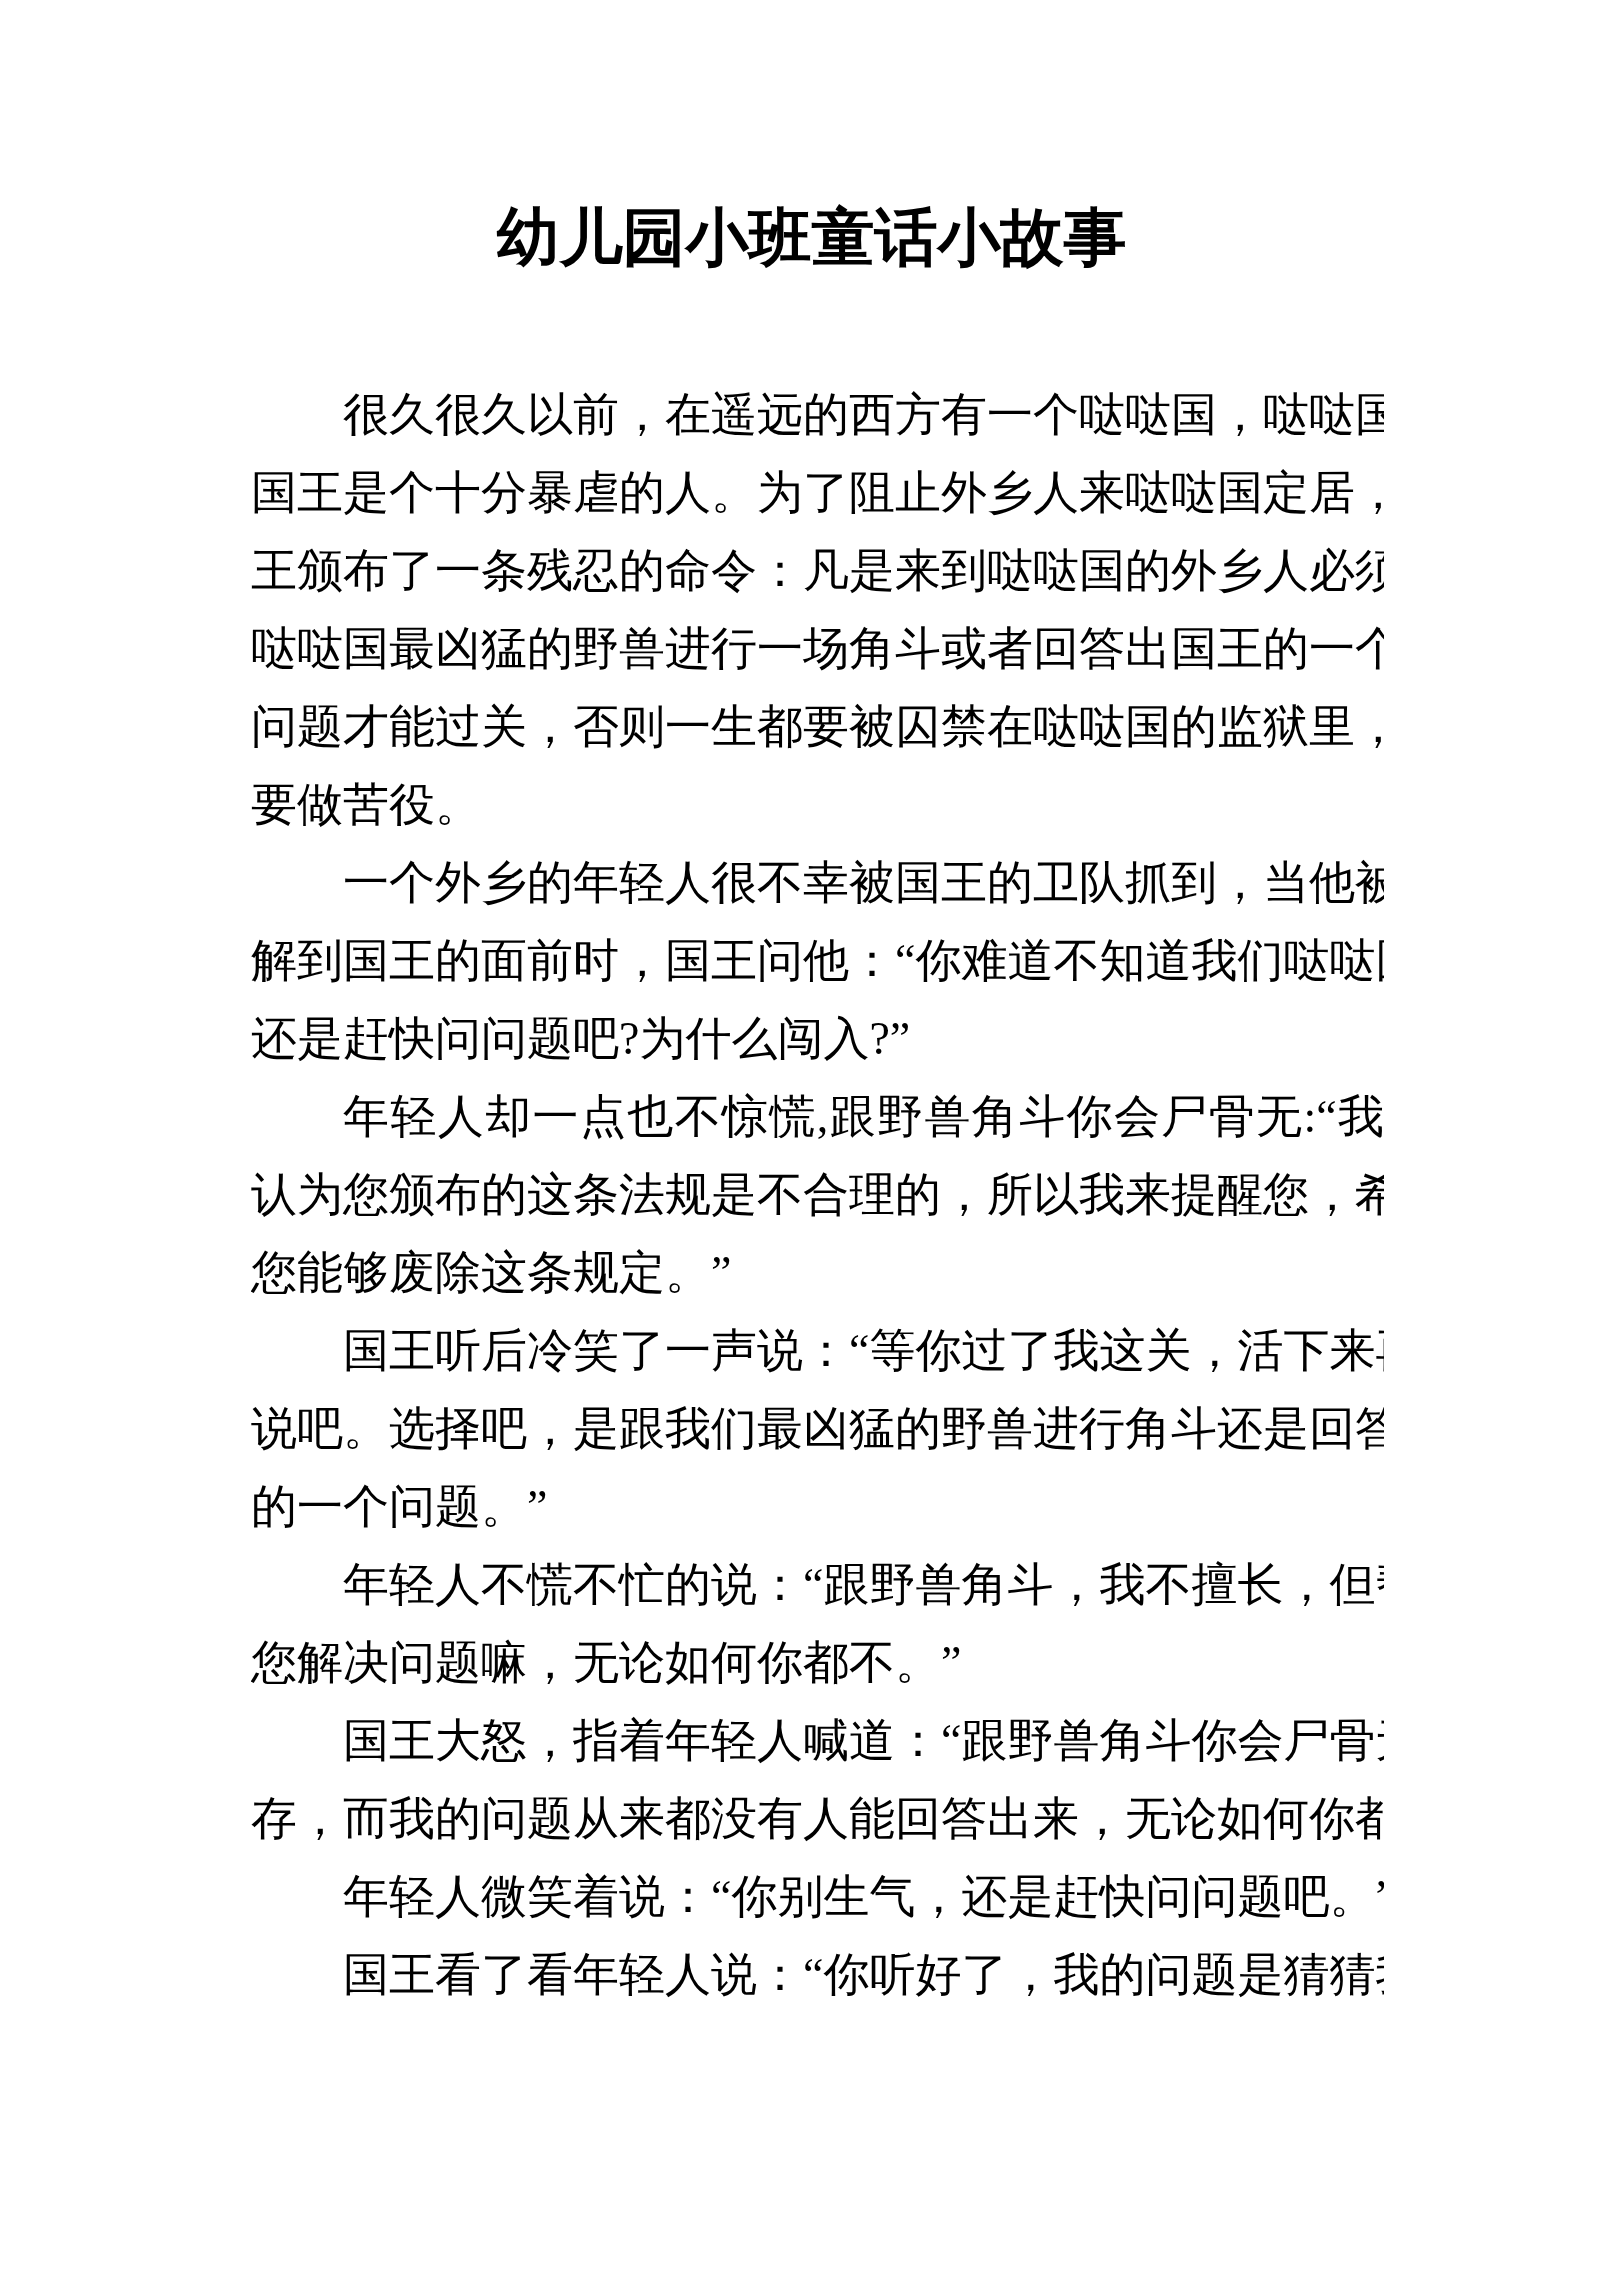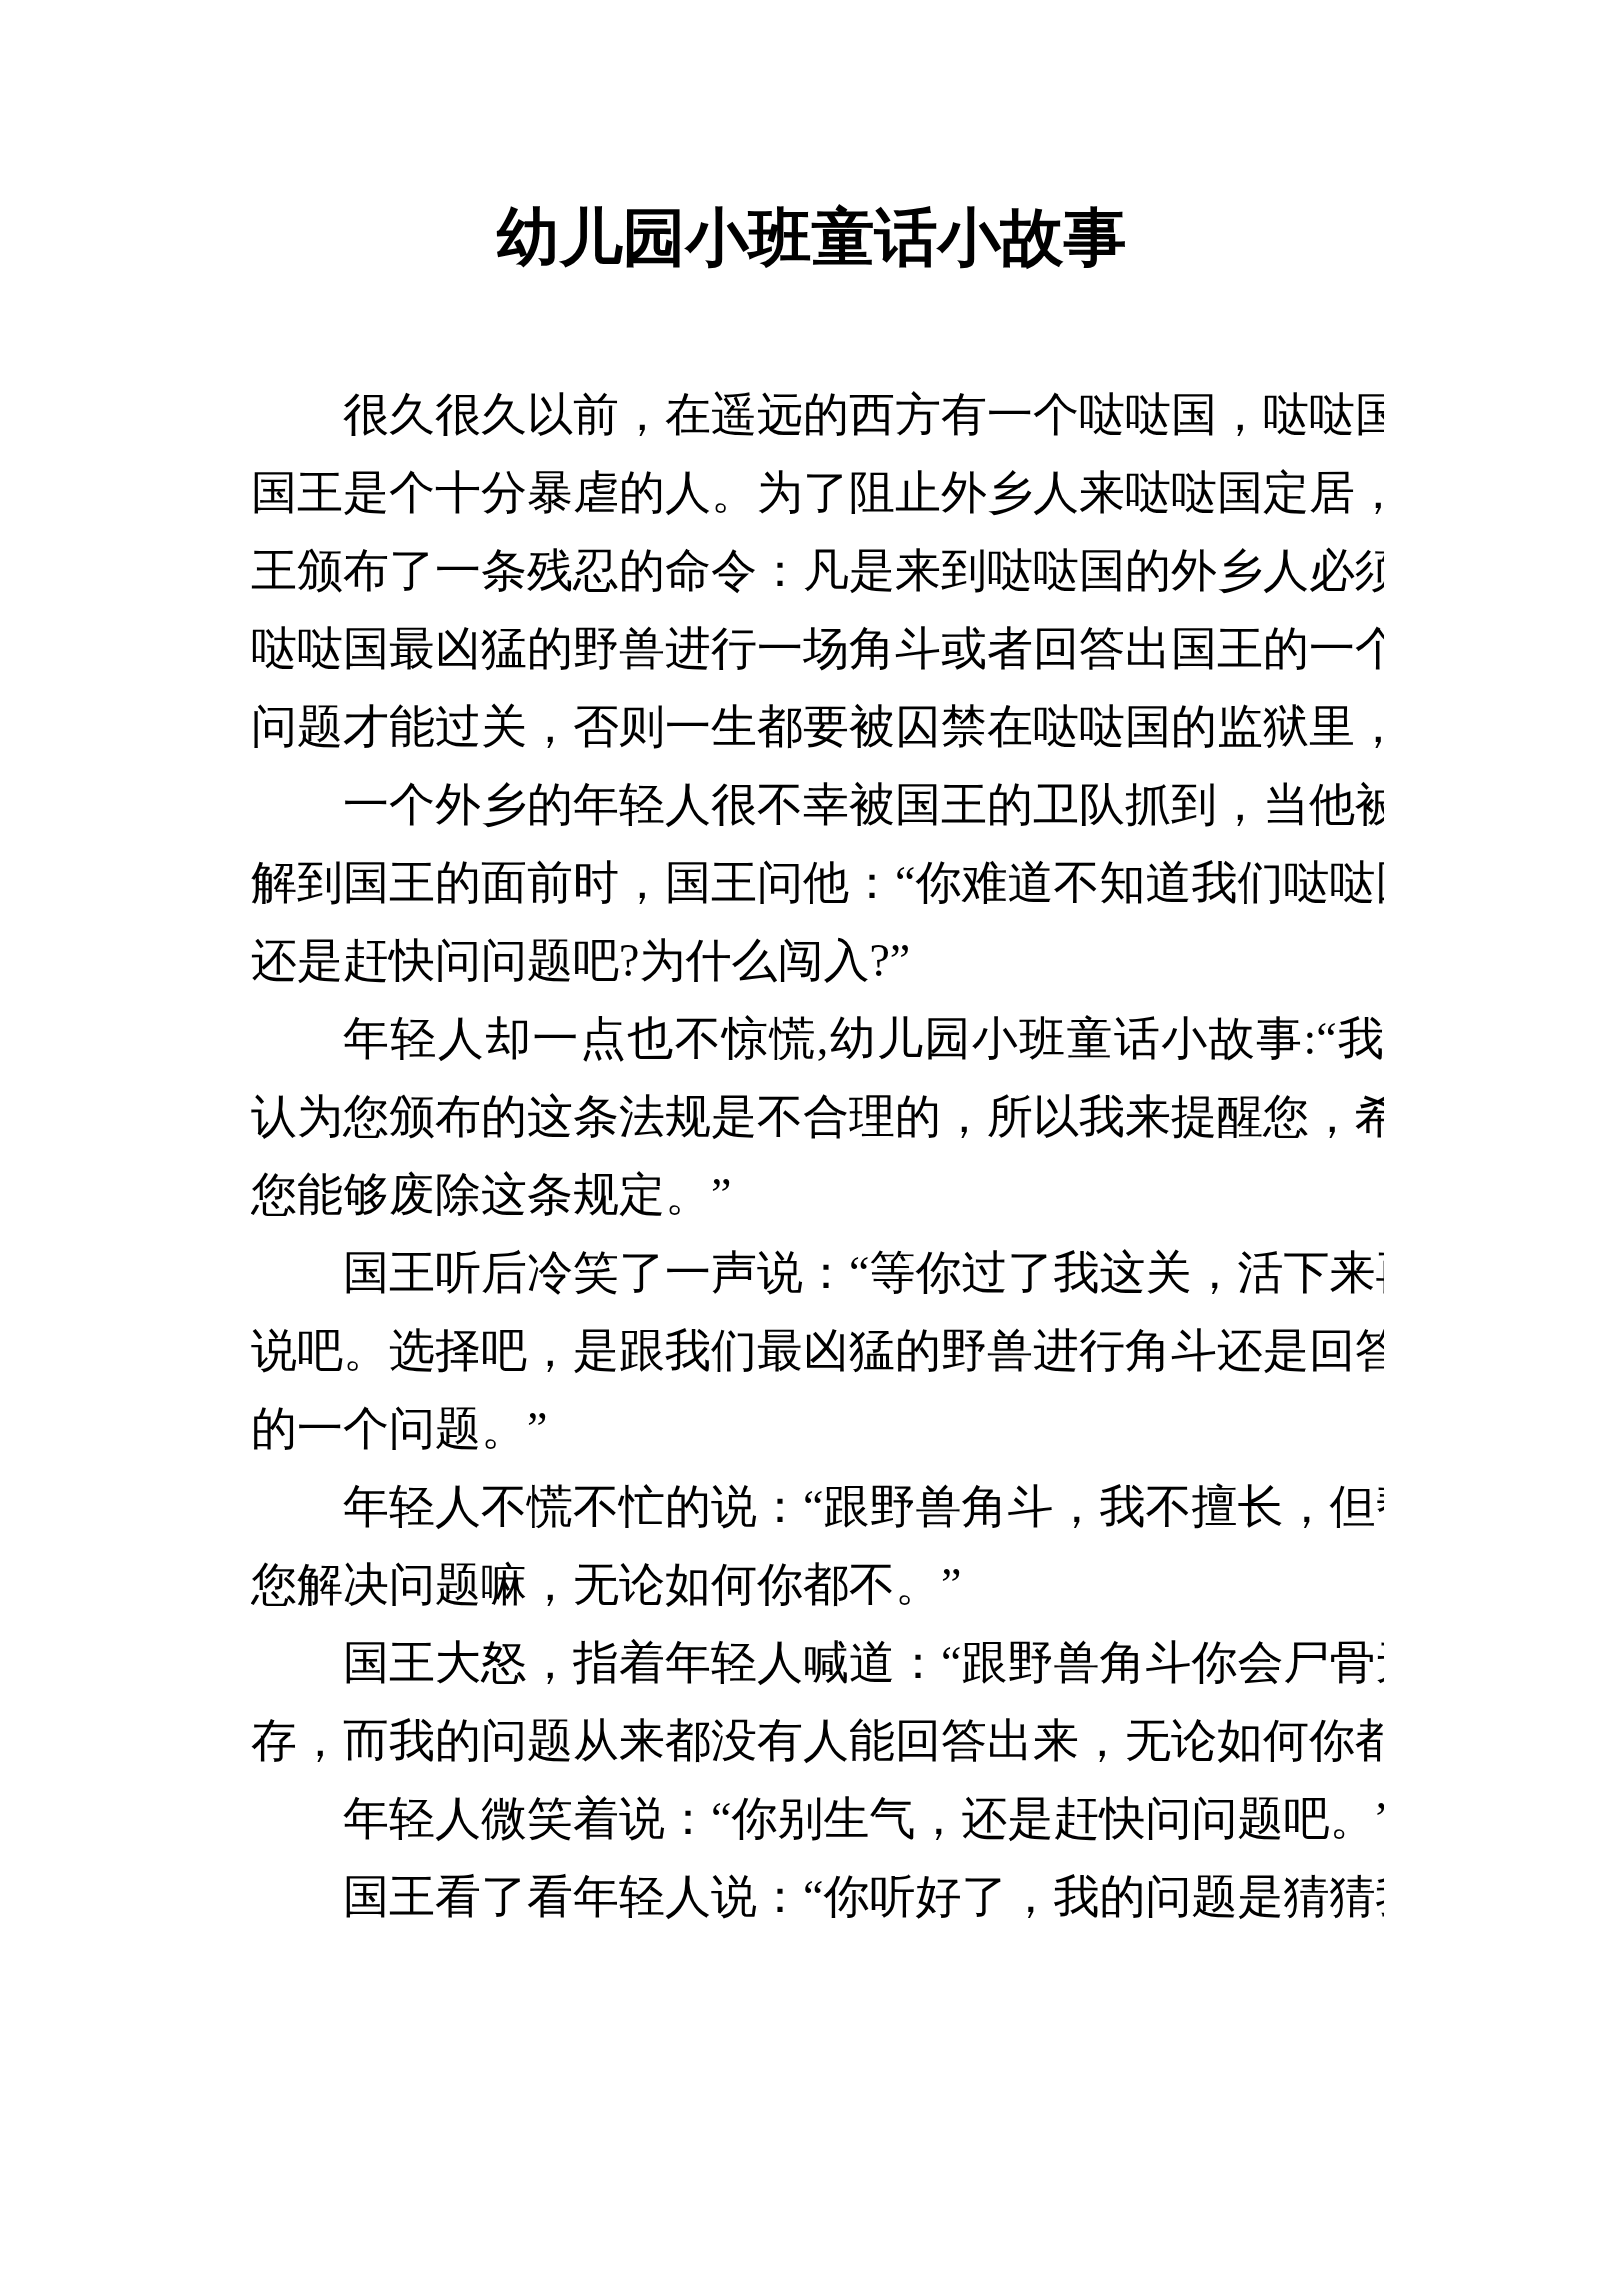--- a/index.html
+++ b/index.html
@@ -59,28 +59,29 @@
 
 <div class="page">
   <div class="doc-title">幼儿园小班童话小故事</div>
   <div class="doc-body">
       <div class="paragraph">
         <div class="line first fill">很久很久以前，在遥远的西方有一个哒哒国，哒哒国的</div>
         <div class="line fill">国王是个十分暴虐的人。为了阻止外乡人来哒哒国定居，国</div>
         <div class="line fill">王颁布了一条残忍的命令：凡是来到哒哒国的外乡人必须跟</div>
         <div class="line fill">哒哒国最凶猛的野兽进行一场角斗或者回答出国王的一个</div>
         <div class="line fill">问题才能过关，否则一生都要被囚禁在哒哒国的监狱里，还</div>
+        <div class="line">要做苦役。</div>
       </div>
       <div class="paragraph">
         <div class="line first fill">一个外乡的年轻人很不幸被国王的卫队抓到，当他被押</div>
         <div class="line fill">解到国王的面前时，国王问他：“你难道不知道我们哒哒国</div>
         <div class="line">还是赶快问问题吧?为什么闯入?”</div>
       </div>
       <div class="paragraph">
-        <div class="line first fill">年轻人却一点也不惊慌,幼儿园小班童话小故事:“我</div>
+        <div class="line first fill">年轻人却一点也不惊慌,跟野兽角斗你会尸骨无:“我</div>
         <div class="line fill">认为您颁布的这条法规是不合理的，所以我来提醒您，希望</div>
         <div class="line">您能够废除这条规定。”</div>
       </div>
       <div class="paragraph">
         <div class="line first fill">国王听后冷笑了一声说：“等你过了我这关，活下来再</div>
         <div class="line fill">说吧。选择吧，是跟我们最凶猛的野兽进行角斗还是回答我</div>
         <div class="line">的一个问题。”</div>
       </div>
       <div class="paragraph">
         <div class="line first fill">年轻人不慌不忙的说：“跟野兽角斗，我不擅长，但帮</div>

